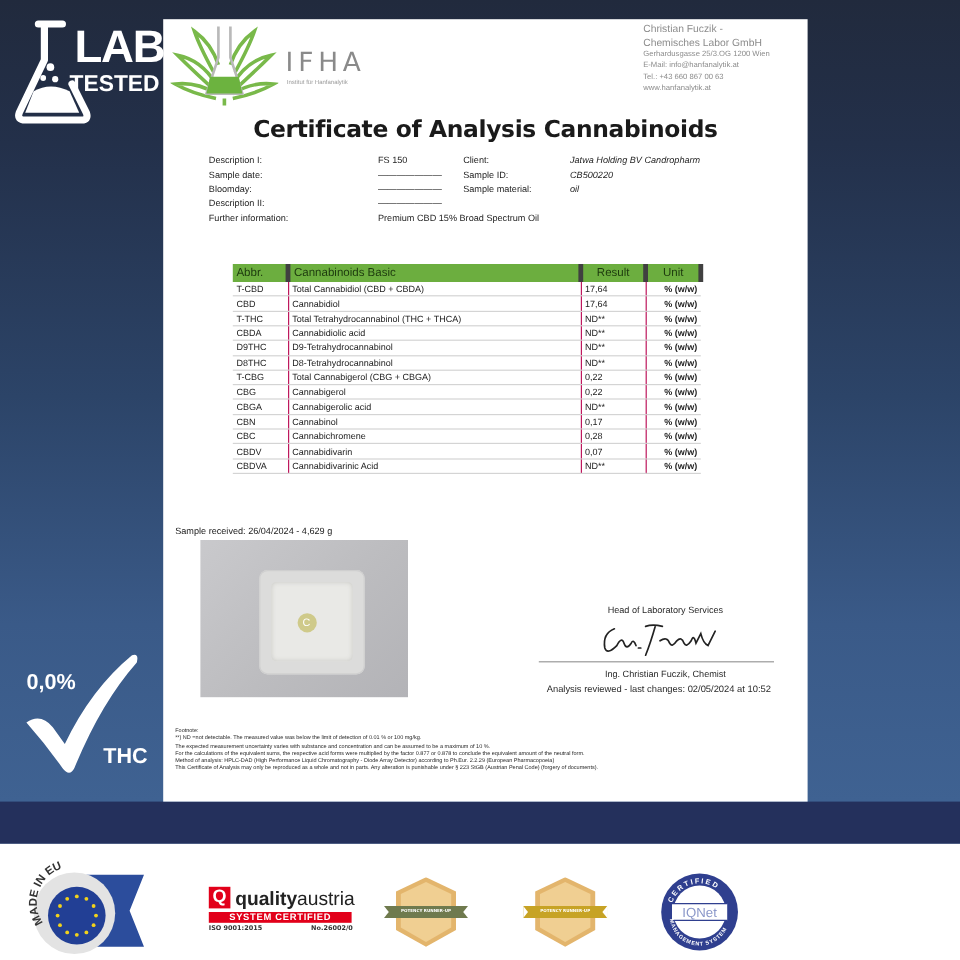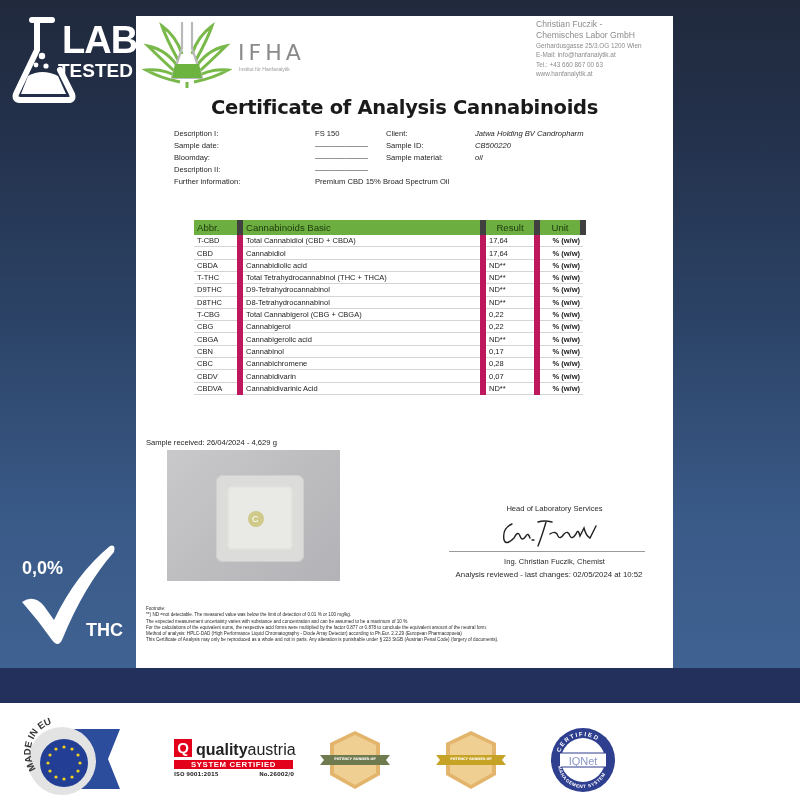--- a/index.html
+++ b/index.html
@@ -37,23 +37,23 @@
 
   .meta { position: absolute; left: 38px; top: 112px; width: 470px; font-size: 7.6px; line-height: 12px; color: #1e1e1e; }
   .meta .row { position: relative; height: 12px; }
   .meta .k1 { position: absolute; left: 0; }
   .meta .v1 { position: absolute; left: 97px; padding-left: 44px; }
   .meta .k2 { position: absolute; left: 212px; }
   .meta .v2 { position: absolute; left: 301px; font-style: italic; }
 
   
   .tbl { position: absolute; left: 58px; top: 204px; width: 392px; border-collapse: collapse; font-size: 7.5px; color: #222; }
-  .tbl th { background: #6cae3f; color: #1d3a0e; font-weight: normal; font-size: 9.6px; text-align: left; height: 14.6px; padding: 0 3px; border-right: 6px solid #404040; }
+  .tbl th { background: #6cae3f; color: #1d3a0e; font-weight: normal; font-size: 9.6px; text-align: left; height: 14.6px; padding: 0 3px; border-right: 4px solid #404040; }
   .tbl th.r { text-align: center; }
-  .tbl td { height: 12.3px; padding: 0 3px; border-bottom: 1px solid #d4d4d4; border-right: 6px solid #be185d; white-space: nowrap; }
+  .tbl td { height: 12.3px; padding: 0 3px; border-bottom: 1px solid #d4d4d4; border-right: 1px solid #be185d; white-space: nowrap; }
   .tbl td.res { text-align: left; padding-right: 6px; }
   .tbl td.unit { text-align: right; border-right: none; font-weight: bold; }
   .tbl .c1 { width: 46px; }
   .tbl .c3 { width: 54px; }
   .tbl .c4 { width: 46px; }
 
   .received { position: absolute; left: 10px; top: 422px; font-size: 7.6px; color: #222; }
 
   .photo { position: absolute; left: 31px; top: 434px; width: 173px; height: 131px; background: linear-gradient(135deg, #c9c9cc 0%, #bcbcbf 55%, #b3b3b7 100%); }
   .photo .tray { position: absolute; left: 49px; top: 25px; width: 88px; height: 87px; border-radius: 7px; background: #dcdcdb; box-shadow: inset 0 0 0 1px #cfcfcf; }
@@ -185,28 +185,28 @@
           <td class="res">17,64</td>
           <td class="unit">% (w/w)</td>
         </tr>
         <tr>
           <td>CBD</td>
           <td>Cannabidiol</td>
           <td class="res">17,64</td>
           <td class="unit">% (w/w)</td>
         </tr>
         <tr>
+          <td>T-THC</td>
+          <td>Total Tetrahydrocannabinol (THC + THCA)</td>
+          <td class="res">ND**</td>
+          <td class="unit">% (w/w)</td>
+        </tr>
+        <tr>
           <td>CBDA</td>
           <td>Cannabidiolic acid</td>
-          <td class="res">ND**</td>
-          <td class="unit">% (w/w)</td>
-        </tr>
-        <tr>
-          <td>T-THC</td>
-          <td>Total Tetrahydrocannabinol (THC + THCA)</td>
           <td class="res">ND**</td>
           <td class="unit">% (w/w)</td>
         </tr>
         <tr>
           <td>D9THC</td>
           <td>D9-Tetrahydrocannabinol</td>
           <td class="res">ND**</td>
           <td class="unit">% (w/w)</td>
         </tr>
         <tr>

